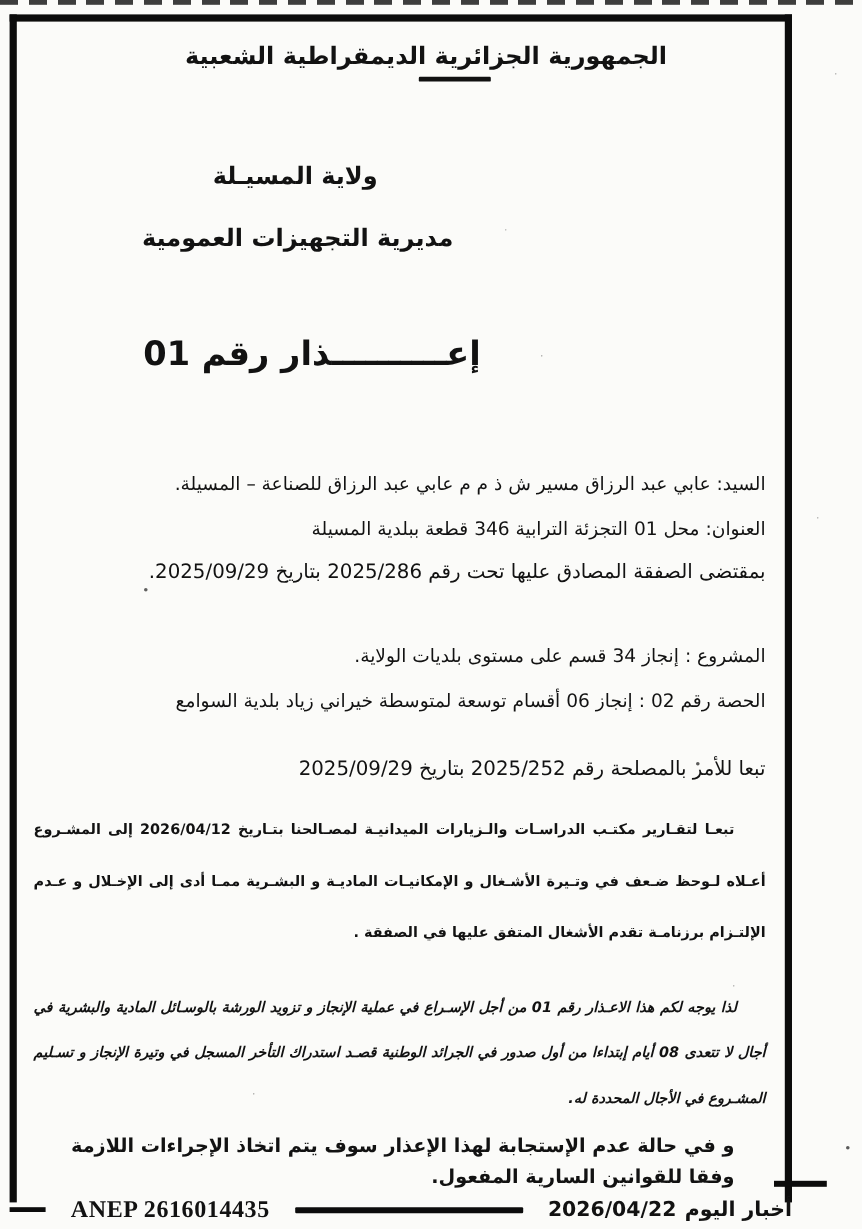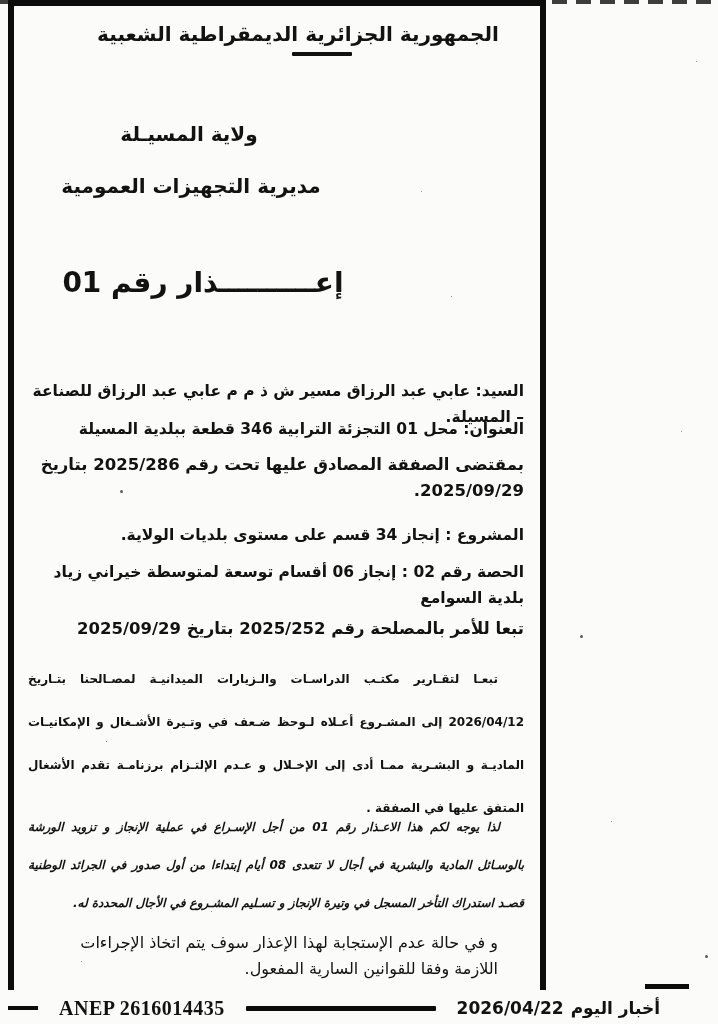--- a/index.html
+++ b/index.html
@@ -11,58 +11,58 @@
   }
   .page{position:absolute;inset:0;}
   
   .top-dashes{
     position:absolute;top:0;left:0;width:718px;height:4px;
     background:repeating-linear-gradient(90deg,#1c1c1c 0 15px,transparent 15px 24px);
     opacity:.85;
   }
   
   .frame{
-    position:absolute;left:8px;top:0;width:538px;height:990px;
+    position:absolute;left:8px;top:12px;width:652px;height:990px;
     border-top:6px solid #0c0c0c;border-left:6px solid #0c0c0c;border-right:6px solid #0c0c0c;
     box-sizing:border-box;
   }
   .ctr{position:absolute;width:100%;text-align:center;font-weight:700;}
   .republic{top:16px;font-size:20px;transform:translateX(21px);letter-spacing:.2px;}
   .republic .rule{
     width:60px;height:4px;background:#111;margin:6px auto 0;
     transform:translateX(24px);border-radius:1px;
   }
   .wilaya{top:116px;font-size:20px;transform:translateX(-88px);}
   .directorate{top:168px;font-size:20px;transform:translateX(-86px);}
   .notice-title{
     top:260px;font-size:28px;transform:translateX(-74px);
     letter-spacing:.5px;
   }
   .line{
     position:absolute;right:0;left:0;padding:0 16px 0 14px;
-    direction:rtl;text-align:right;font-weight:700;font-size:15.5px;
+    direction:rtl;text-align:right;font-weight:400;font-size:15.5px;
     line-height:26px;
   }
   .l-addressee{top:372px;}
   .l-address{top:410px;}
   .l-contract{top:446px;font-size:16.5px;}
   .l-project{top:516px;}
   .l-lot{top:553px;}
   .l-order{top:610px;font-size:16.5px;}
   .para{
     position:absolute;right:0;left:0;padding:0 16px 0 14px;
     direction:rtl;text-align:justify;text-justify:inter-word;
     font-weight:700;font-size:12px;
   }
   .p-observation{top:652px;line-height:43px;text-indent:26px;}
   .p-injunction{top:802px;line-height:38px;text-indent:24px;font-style:italic;}
   .p-warning{
     position:absolute;right:0;left:0;top:924px;
     direction:rtl;text-align:right;padding-right:42px;padding-left:40px;
-    font-weight:400;font-size:16px;line-height:26px;
+    font-weight:700;font-size:16px;line-height:26px;
   }
   
   .right-foot{position:absolute;left:645px;top:984px;width:44px;height:5px;background:#0c0c0c;}
   .footer{
     position:absolute;left:8px;top:993px;right:58px;height:30px;
     display:flex;align-items:center;gap:21px;
   }
   .foot-dash{width:30px;height:4px;background:#0c0c0c;flex:0 0 auto;}
   .anep{
     font-family:"Liberation Serif","DejaVu Serif",serif;

